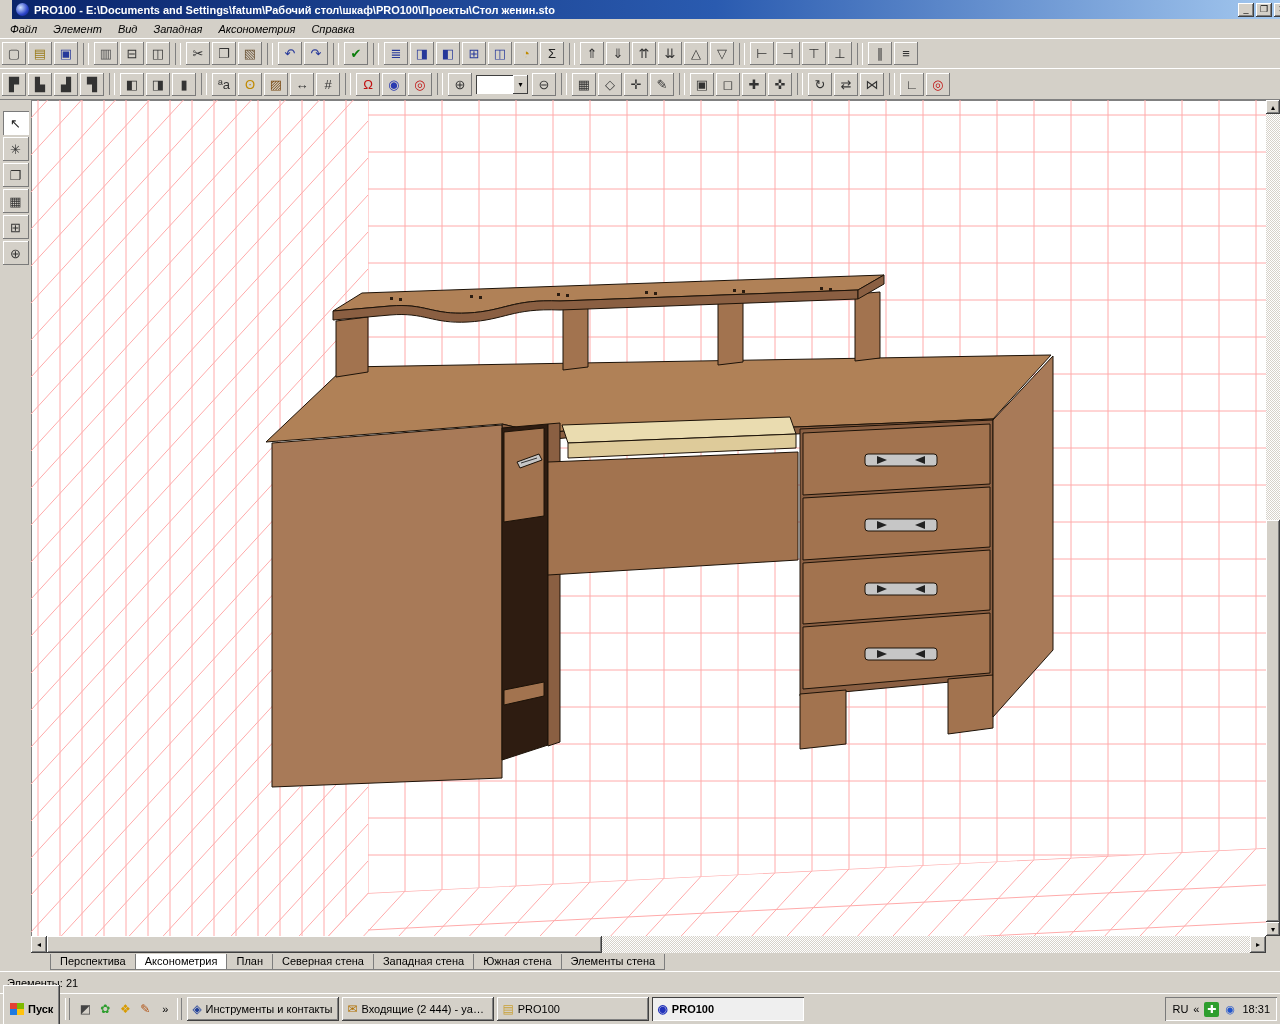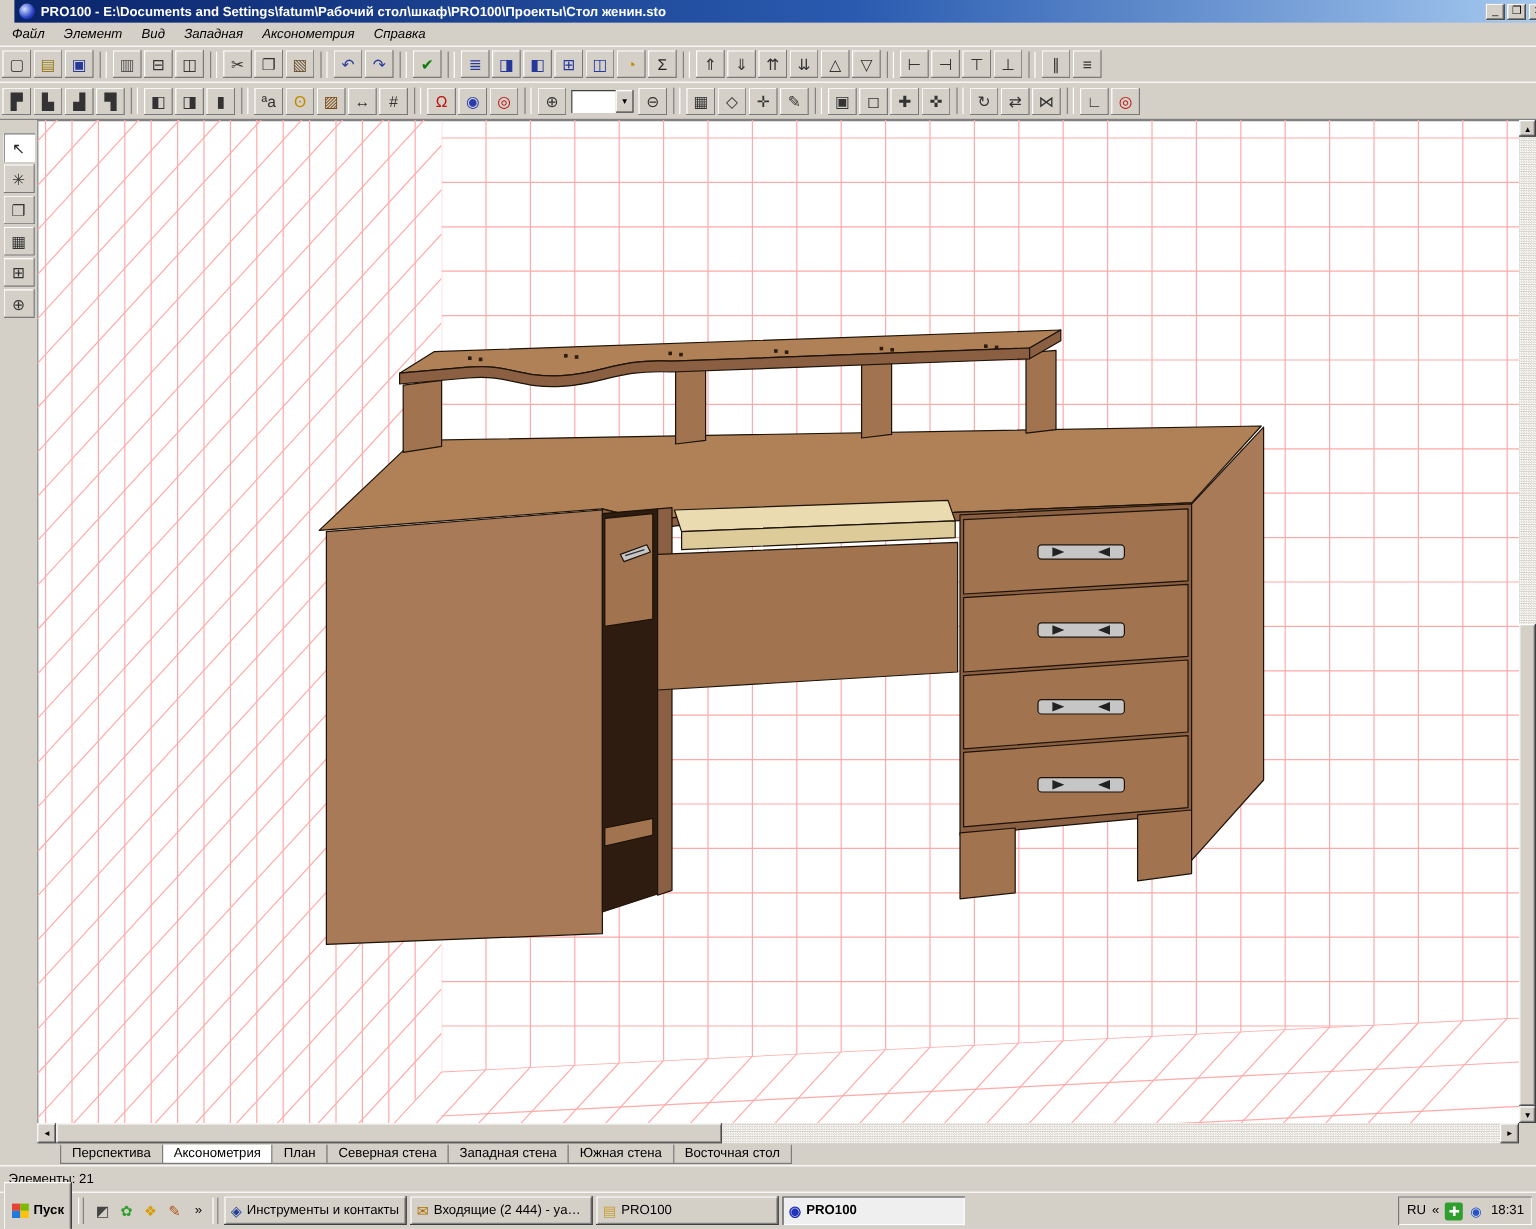--- a/index.html
+++ b/index.html
@@ -612,21 +612,21 @@
 <div id="corner"></div>
 
 <div class="tabsrow">
 
 <span class="tab">Перспектива</span>
     <span class="tab active">Аксонометрия</span>
     <span class="tab">План</span>
     <span class="tab">Северная стена</span>
     <span class="tab">Западная стена</span>
     <span class="tab">Южная стена</span>
-    <span class="tab">Восточная стол</span>
+    <span class="tab">Элементы стена</span>
   </div>
 
 <div class="statusbar">
   <span>Элементы: 21</span>
 </div>
 
 <div class="taskbar">
   <span class="startbtn">
     <span class="flag">
         <i></i>

